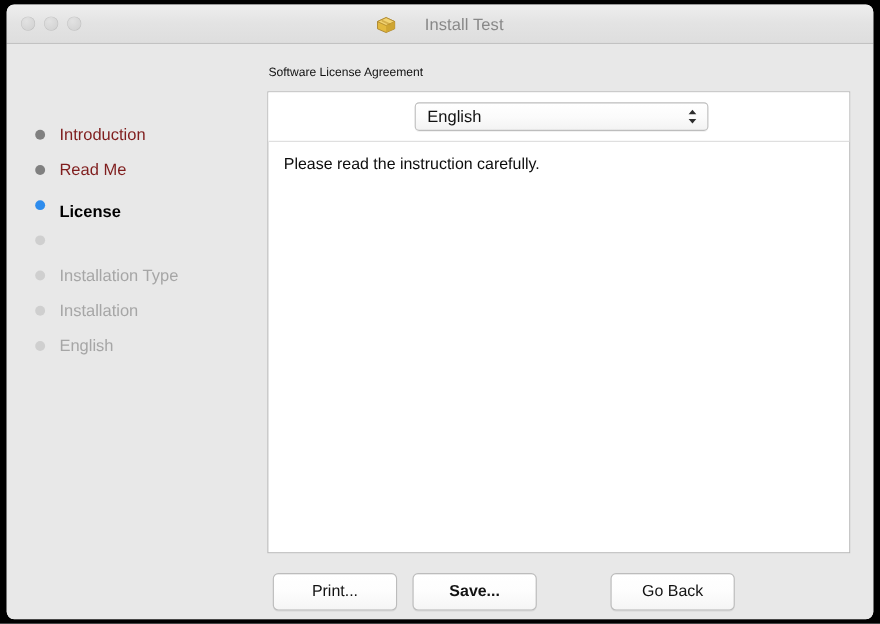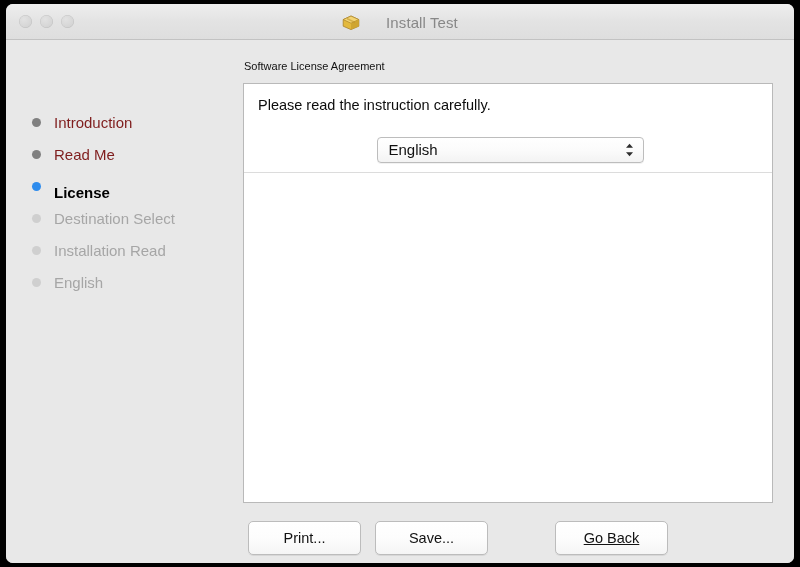--- a/index.html
+++ b/index.html
@@ -224,22 +224,22 @@
     display: flex;
     align-items: center;
     justify-content: center;
     font-size: 14.5px;
     color: #121212;
     font-family: "Liberation Sans", sans-serif;
     padding: 16px;
     cursor: default;
   }
   #btn-print   { left: 11px;  width: 113px; }
-  #btn-save    { left: 138px; width: 113px; }
-  #btn-goback  { left: 318px; width: 113px; text-decoration: underline; }
+  #btn-save    { left: 138px; width: 113px; font-weight: bold; }
+  #btn-goback  { left: 318px; width: 113px; }
   #btn-continue{ left: 440px; width: 113px; }
 </style>
 </head>
 <body>
 
 <div id="window">
 
   <div id="titlebar">
 
     <div id="traffic-lights">
@@ -277,59 +277,62 @@
           <span class="step-label">Read Me</span>
         </div>
 
         <div class="step current">
           <span class="step-bullet"></span>
           <span class="step-label">License</span>
         </div>
 
         <div class="step pending">
           <span class="step-bullet"></span>
-          <span class="step-label">Destination Select</span>
         </div>
 
         <div class="step pending">
           <span class="step-bullet"></span>
-          <span class="step-label">Installation Read</span>
-        </div>
-
+          <span class="step-label">Installation Type</span>
+        </div>
+
+        <div class="step pending">
+          <span class="step-bullet"></span>
+          <span class="step-label">Installation</span>
+        </div>
 
         <div class="step pending">
           <span class="step-bullet"></span>
           <span class="step-label">English</span>
         </div>
 
       </div>
     </div>
 
     <div id="main-pane">
 
       <div id="pane-title">Software License Agreement</div>
 
       <div id="license-box">
-
-        <div id="license-text-area">
-          <div id="license-text">Please read the instruction carefully.</div>
-        </div>
 
         <div id="language-bar">
           <div id="language-select">
             <span id="language-label">English</span>
             <span id="language-chevrons">
               <svg width="11" height="17" viewBox="0 0 11 17">
                 <path d="M5.5 2.2 L9 6.3 L2 6.3 Z" fill="#2d2d2d"></path>
                 <path d="M5.5 14.8 L9 10.7 L2 10.7 Z" fill="#2d2d2d"></path>
               </svg>
             </span>
           </div>
         </div>
 
+        <div id="license-text-area">
+          <div id="license-text">Please read the instruction carefully.</div>
+        </div>
+
       </div>
 
       <div id="button-row">
         <button class="btn" id="btn-print">Print...</button>
         <button class="btn" id="btn-save">Save...</button>
         <button class="btn" id="btn-goback">Go Back</button>
       </div>
 
     </div>
 

